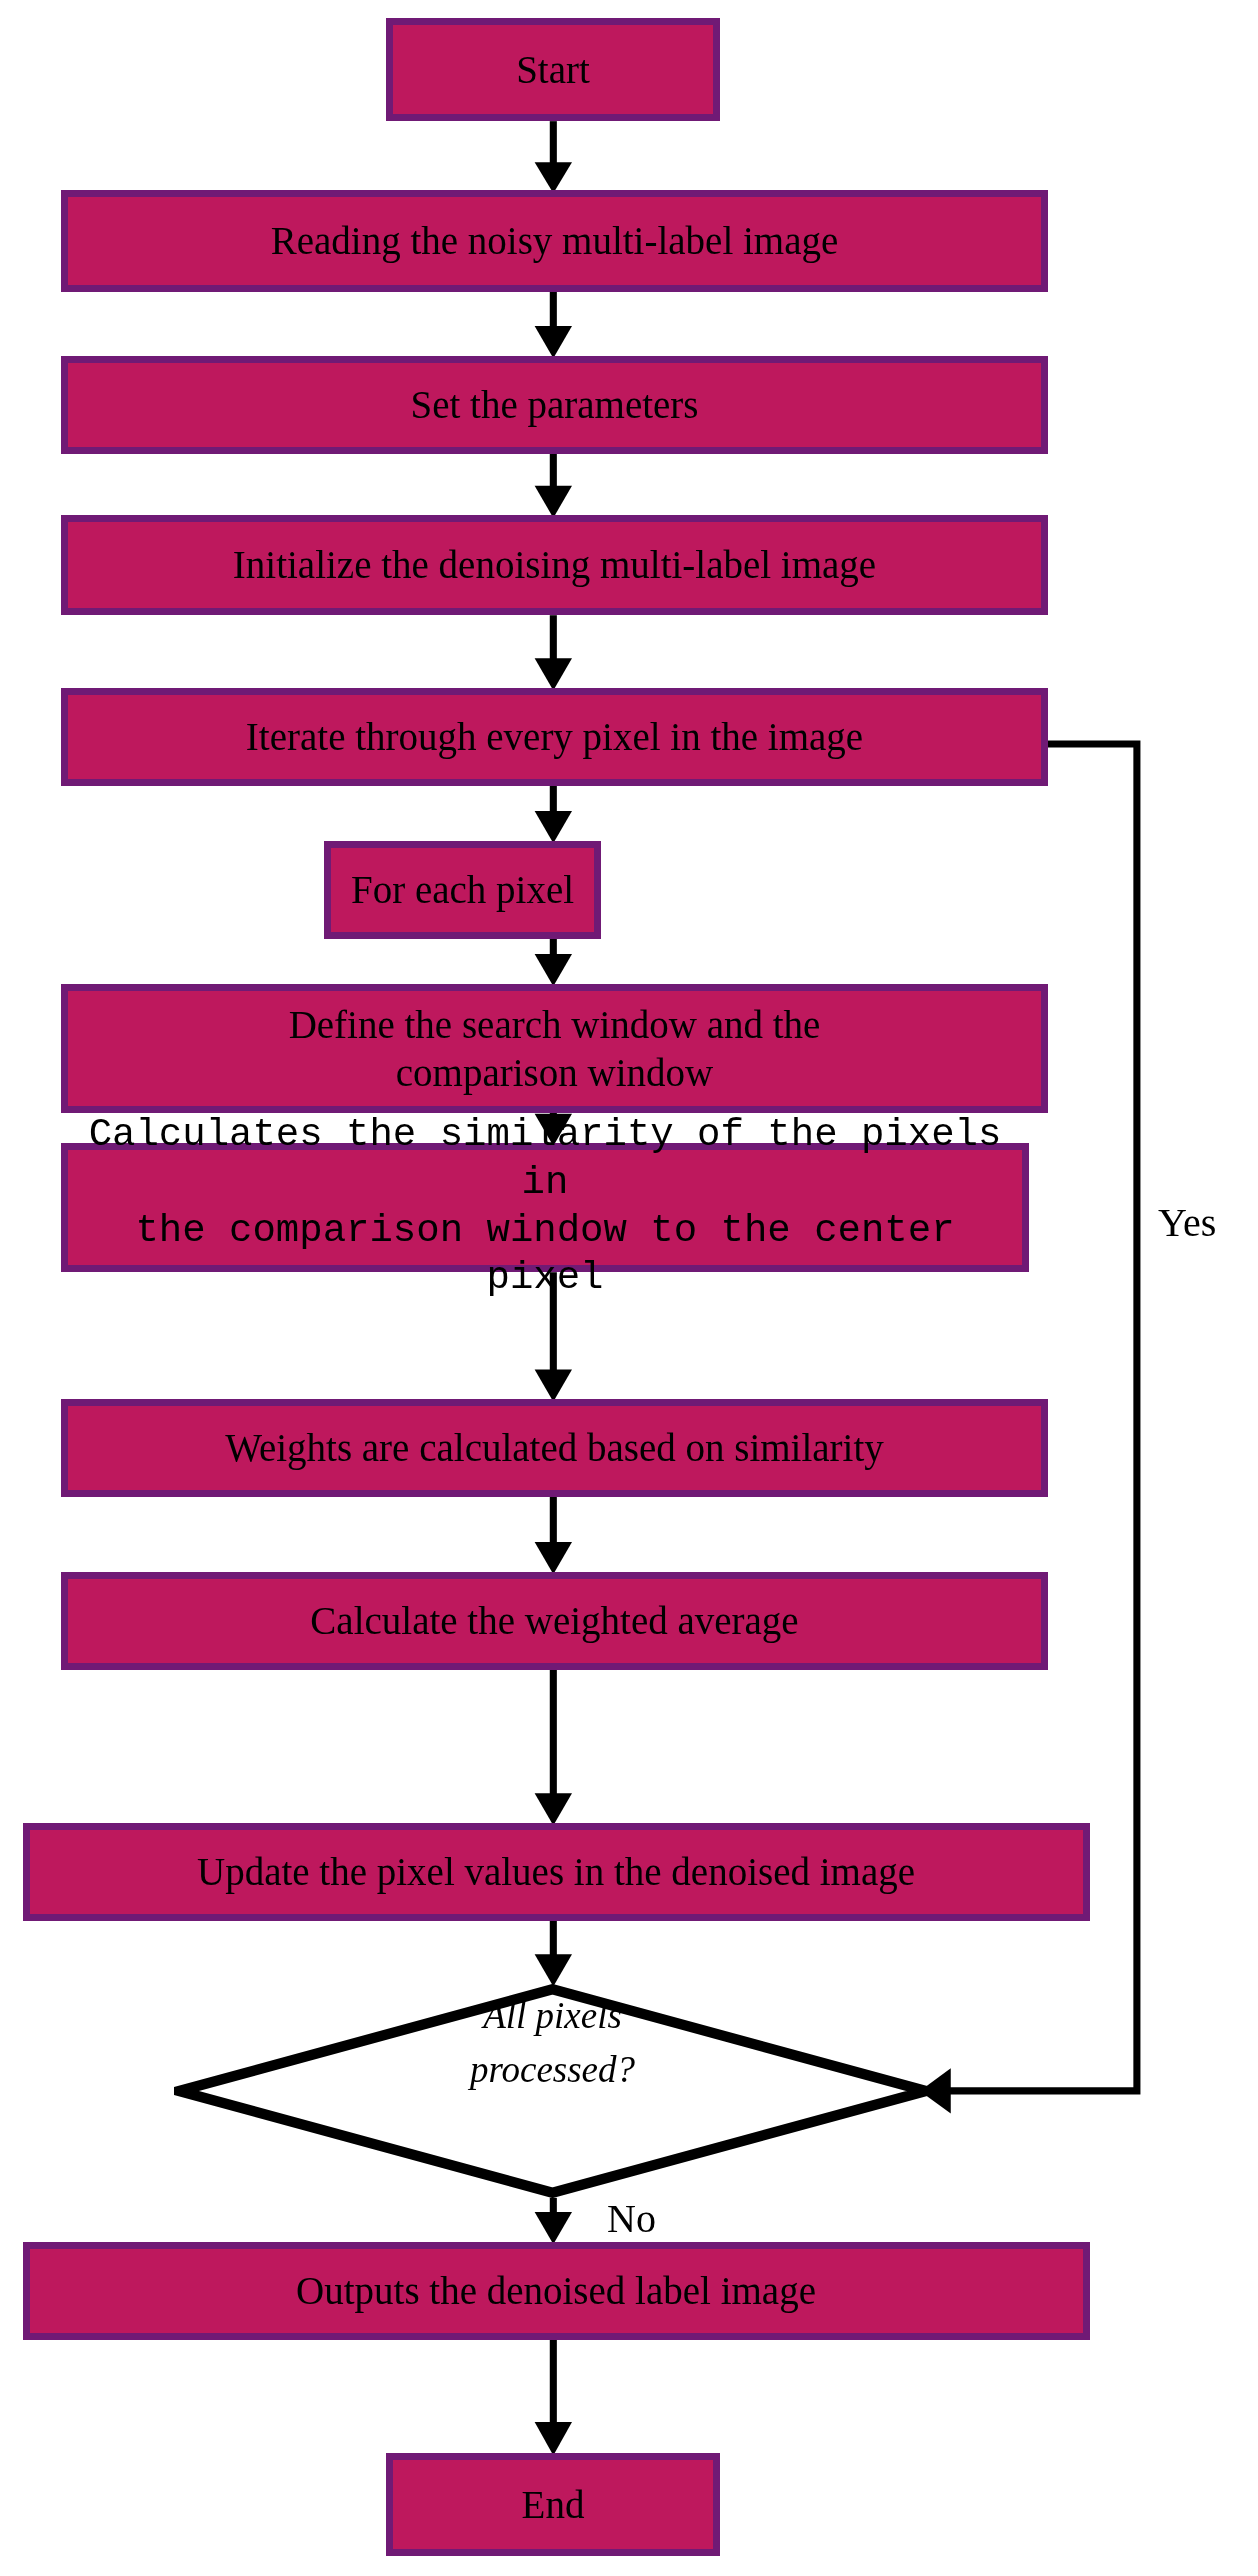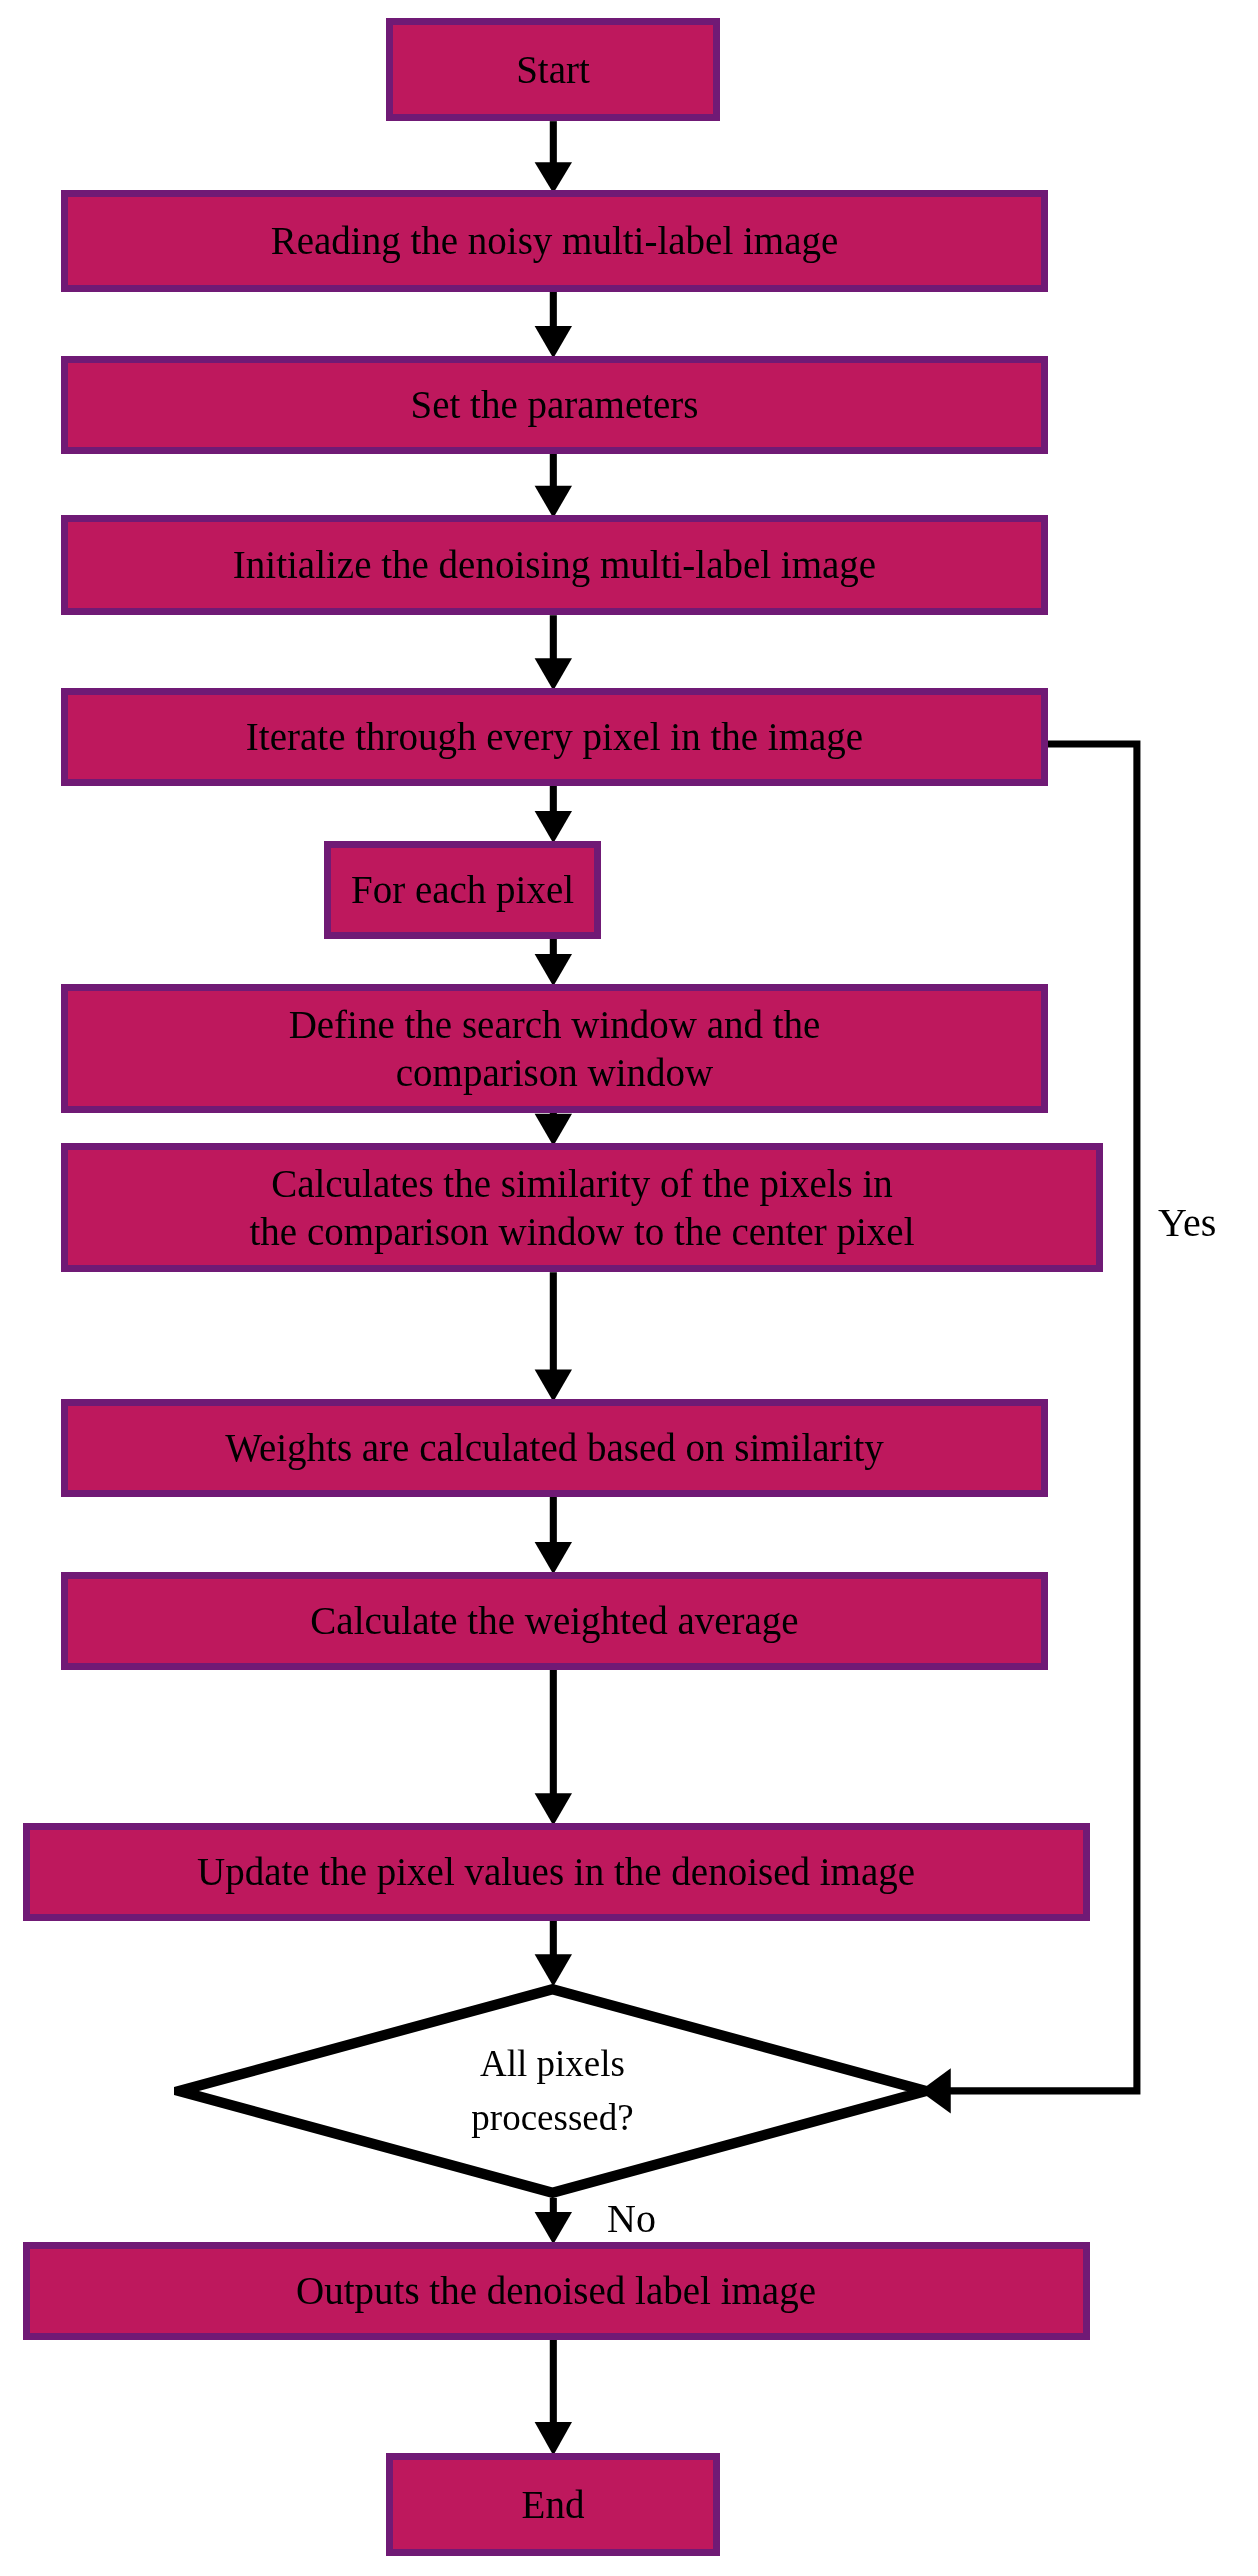--- a/index.html
+++ b/index.html
@@ -165,41 +165,41 @@
 
   <div class="node" style="left:324px; top:841px; width:277px; height:98px; font-size:39px;">
     <span class="node-text">For each pixel</span>
   </div>
 
   <div class="node" style="left:61px; top:984px; width:987px; height:129px; font-size:39px;">
     <span class="node-text">Define the search window and the
 comparison window</span>
   </div>
 
-  <div class="node" style="left:61px; top:1143px; width:1042px; height:129px; font-size:39px;">
+  <div class="node" style="left:61px; top:1143px; width:968px; height:129px; font-size:39px;font-family:Liberation Mono, monospace;">
     <span class="node-text">Calculates the similarity of the pixels in
 the comparison window to the center pixel</span>
   </div>
 
   <div class="node" style="left:61px; top:1572px; width:987px; height:98px; font-size:39px;">
     <span class="node-text">Calculate the weighted average</span>
   </div>
 
   <div class="node" style="left:61px; top:1399px; width:987px; height:98px; font-size:39px;">
     <span class="node-text">Weights are calculated based on similarity</span>
   </div>
 
   <div class="node" style="left:22.5px; top:1823px; width:1067px; height:98px; font-size:39px;">
     <span class="node-text">Update the pixel values in the denoised image</span>
   </div>
 
   <svg aria-hidden="true" style="position:absolute; left:174px; top:1984px; width:757px; height:214px;" viewBox="0 0 1175 332">
     <polygon points="587.5,8 1167,166 587.5,324 8,166" fill="#ffffff" stroke="#000000" stroke-width="16" stroke-linejoin="miter"></polygon>
   </svg>
-  <div class="decision" style="left:174px; top:1984px; width:757px; height:214px; font-size:37px;">
+  <div class="decision" style="left:174px; top:1936px; width:757px; height:214px; font-size:37px;font-style:italic;">
     <span class="node-text">All pixels
 processed?</span>
   </div>
 
   <div class="node" style="left:22.5px; top:2242px; width:1067px; height:98px; font-size:39px;">
     <span class="node-text">Outputs the denoised label image</span>
   </div>
 
   <div class="node" style="left:386px; top:2453px; width:334px; height:103px; font-size:39px;">
     <span class="node-text">End</span>

